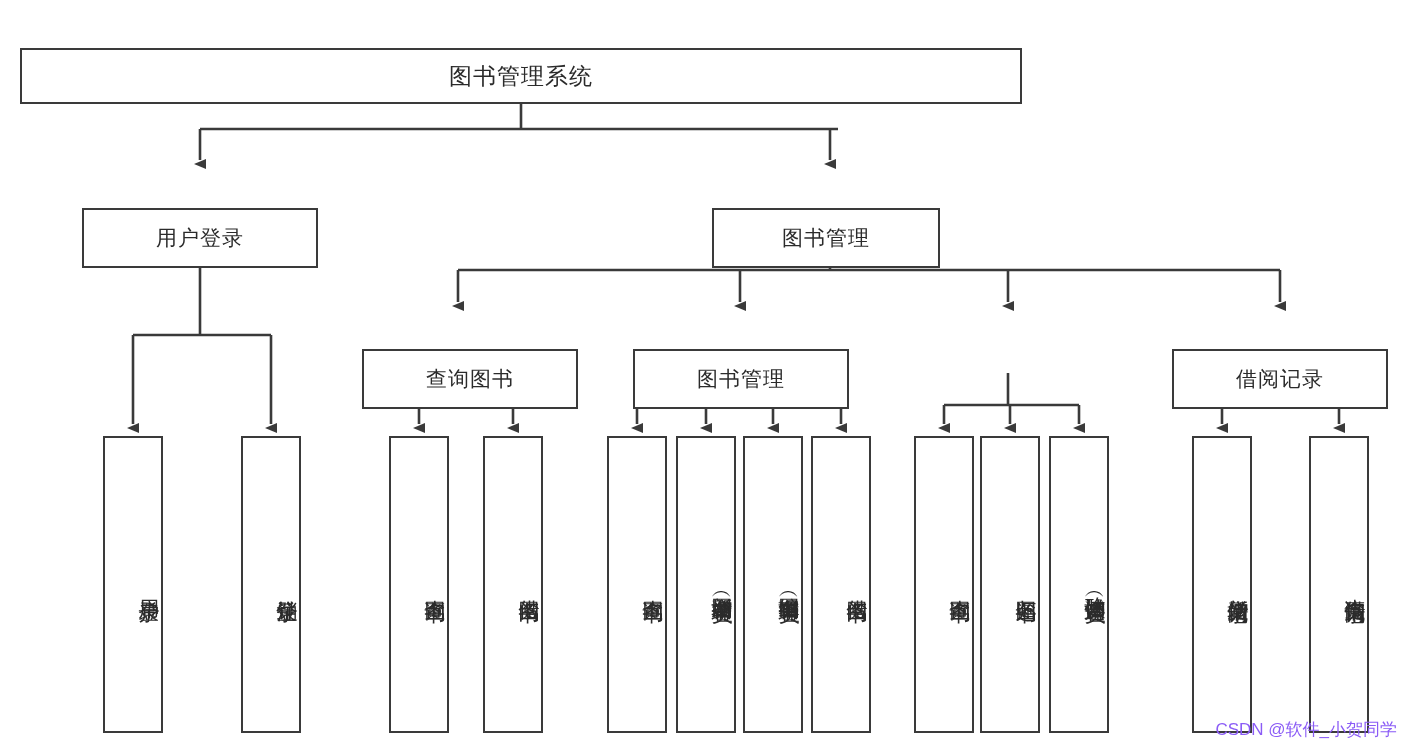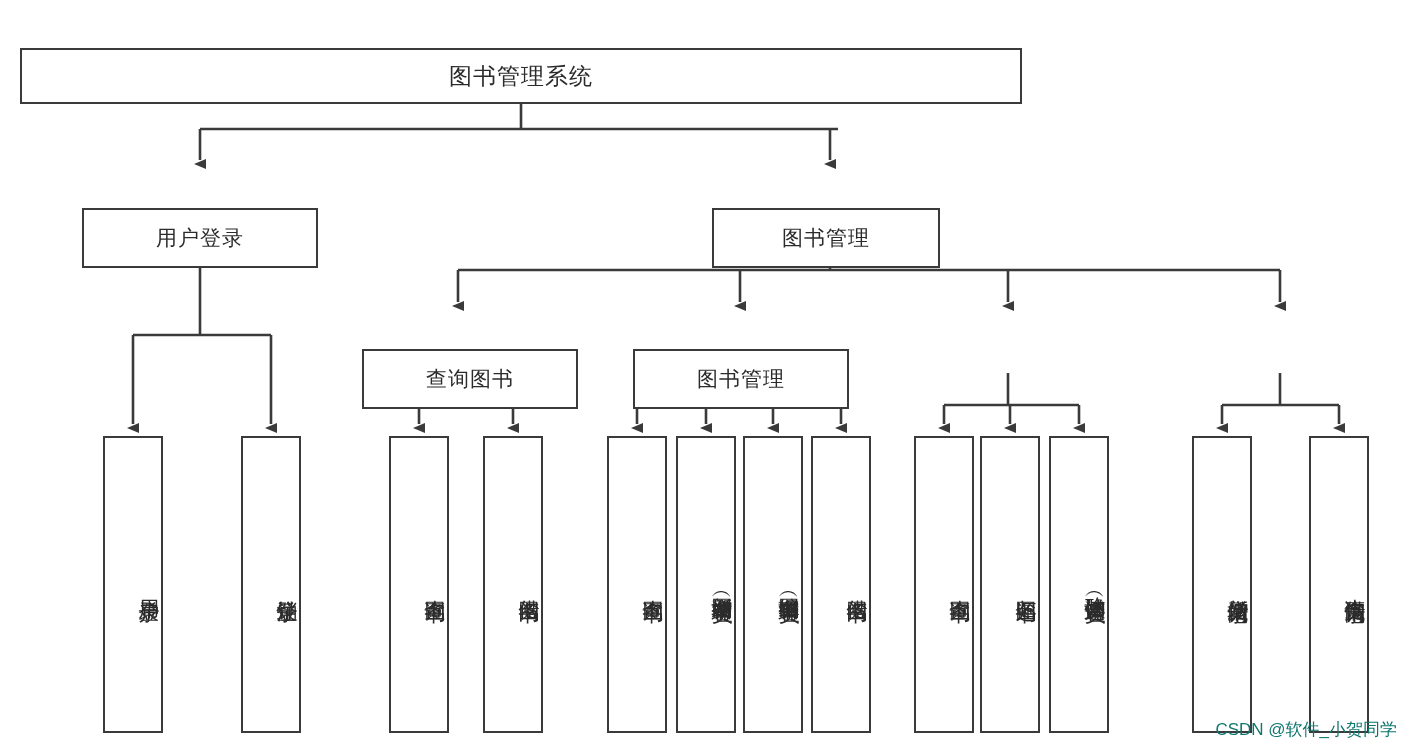--- a/index.html
+++ b/index.html
@@ -55,21 +55,21 @@
     text-align: center;
   }
   #title-node {
     font-size: 23px;
   }
   #watermark {
     position: absolute;
     right: 8px;
     bottom: 6px;
     font-size: 17px;
-    color: #0f766e;
+    color: #8b5cf6;
     white-space: nowrap;
     user-select: none;
   }
 </style>
 </head>
 <body>
 
 <div id="diagram-root">
 
   <svg id="edges" viewBox="0 0 1405 747">
@@ -122,20 +122,21 @@
     </g>
   </svg>
 
   <div class="node node-h" id="title-node" style="left:20px; top:12px; width:1002px; height:56px;">图书管理系统</div>
 
   <div class="node node-h" style="left:82px; top:172px; width:236px; height:60px;">用户登录</div>
   <div class="node node-h" style="left:712px; top:172px; width:228px; height:60px;">图书管理</div>
 
   <div class="node node-h" style="left:362px; top:313px; width:216px; height:60px;">查询图书</div>
   <div class="node node-h" style="left:633px; top:313px; width:216px; height:60px;">图书管理</div>
+  <div class="node node-h" style="left:1172px; top:313px; width:216px; height:60px;">借阅记录</div>
 
   <div class="node node-v" style="left:103px; top:436px; width:60px; height:297px;">用户登录</div>
   <div class="node node-v" style="left:241px; top:436px; width:60px; height:297px;">注销登录</div>
 
   <div class="node node-v" style="left:389px; top:436px; width:60px; height:297px;">查询图书</div>
   <div class="node node-v" style="left:483px; top:436px; width:60px; height:297px;">借阅图书</div>
 
   <div class="node node-v" style="left:607px; top:436px; width:60px; height:297px;">查询图书</div>
   <div class="node node-v" style="left:676px; top:436px; width:60px; height:297px;">新增图书（管理员）</div>
   <div class="node node-v" style="left:743px; top:436px; width:60px; height:297px;">编辑图书（管理员）</div>

